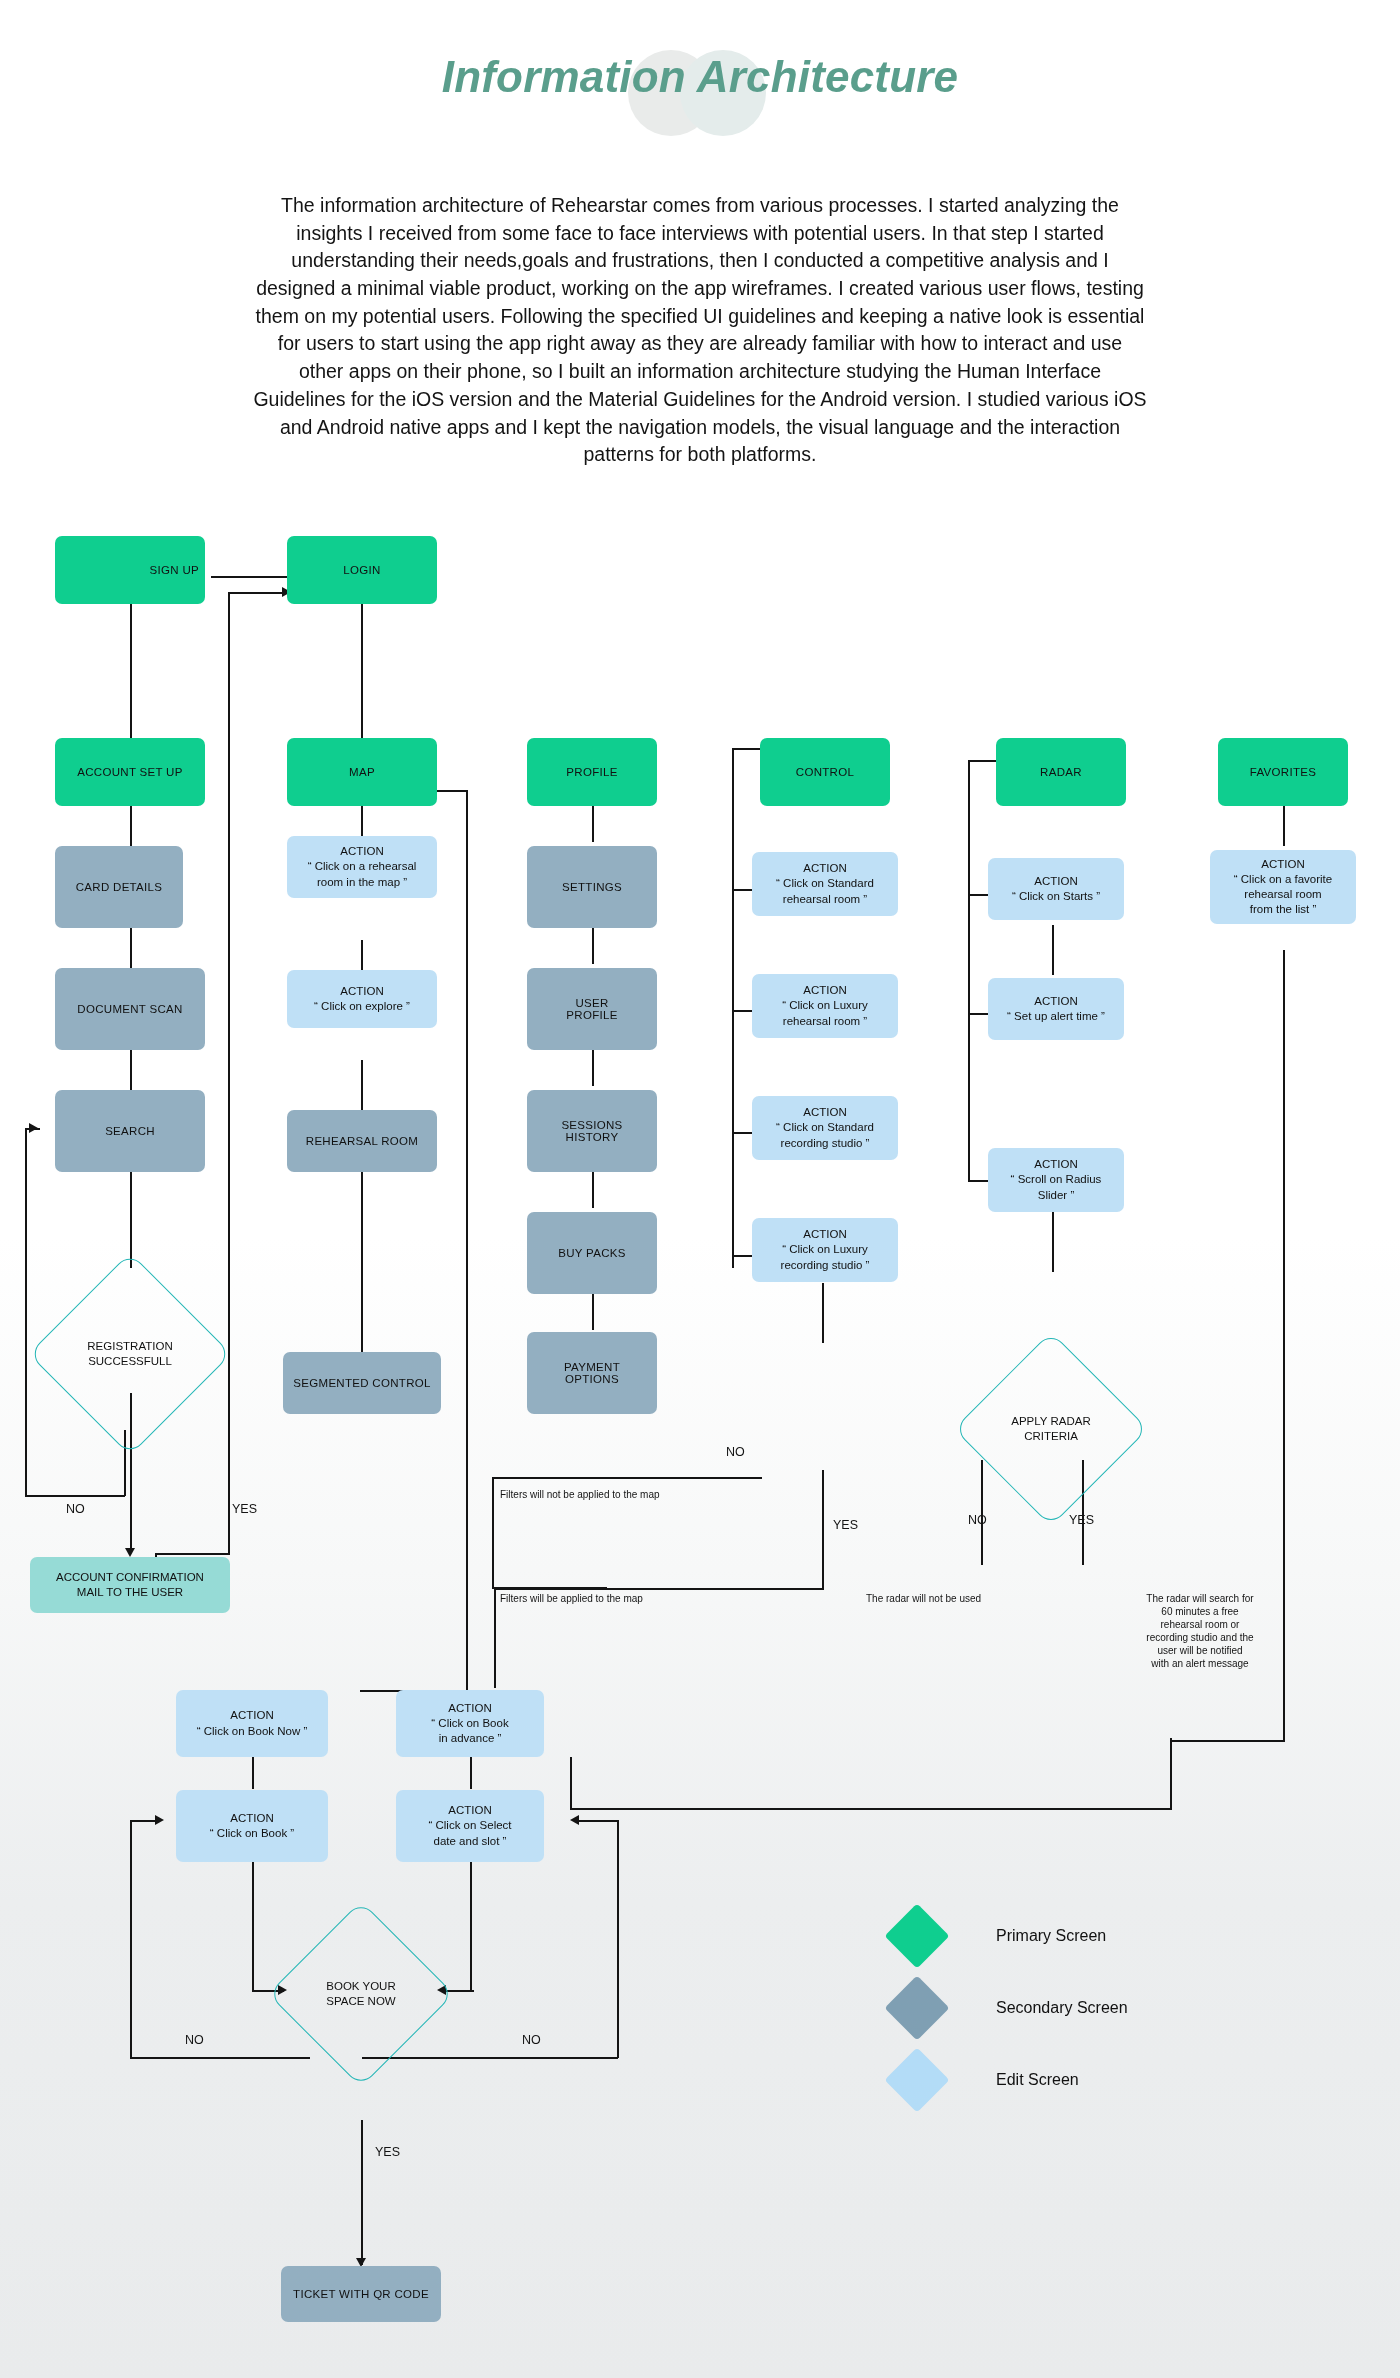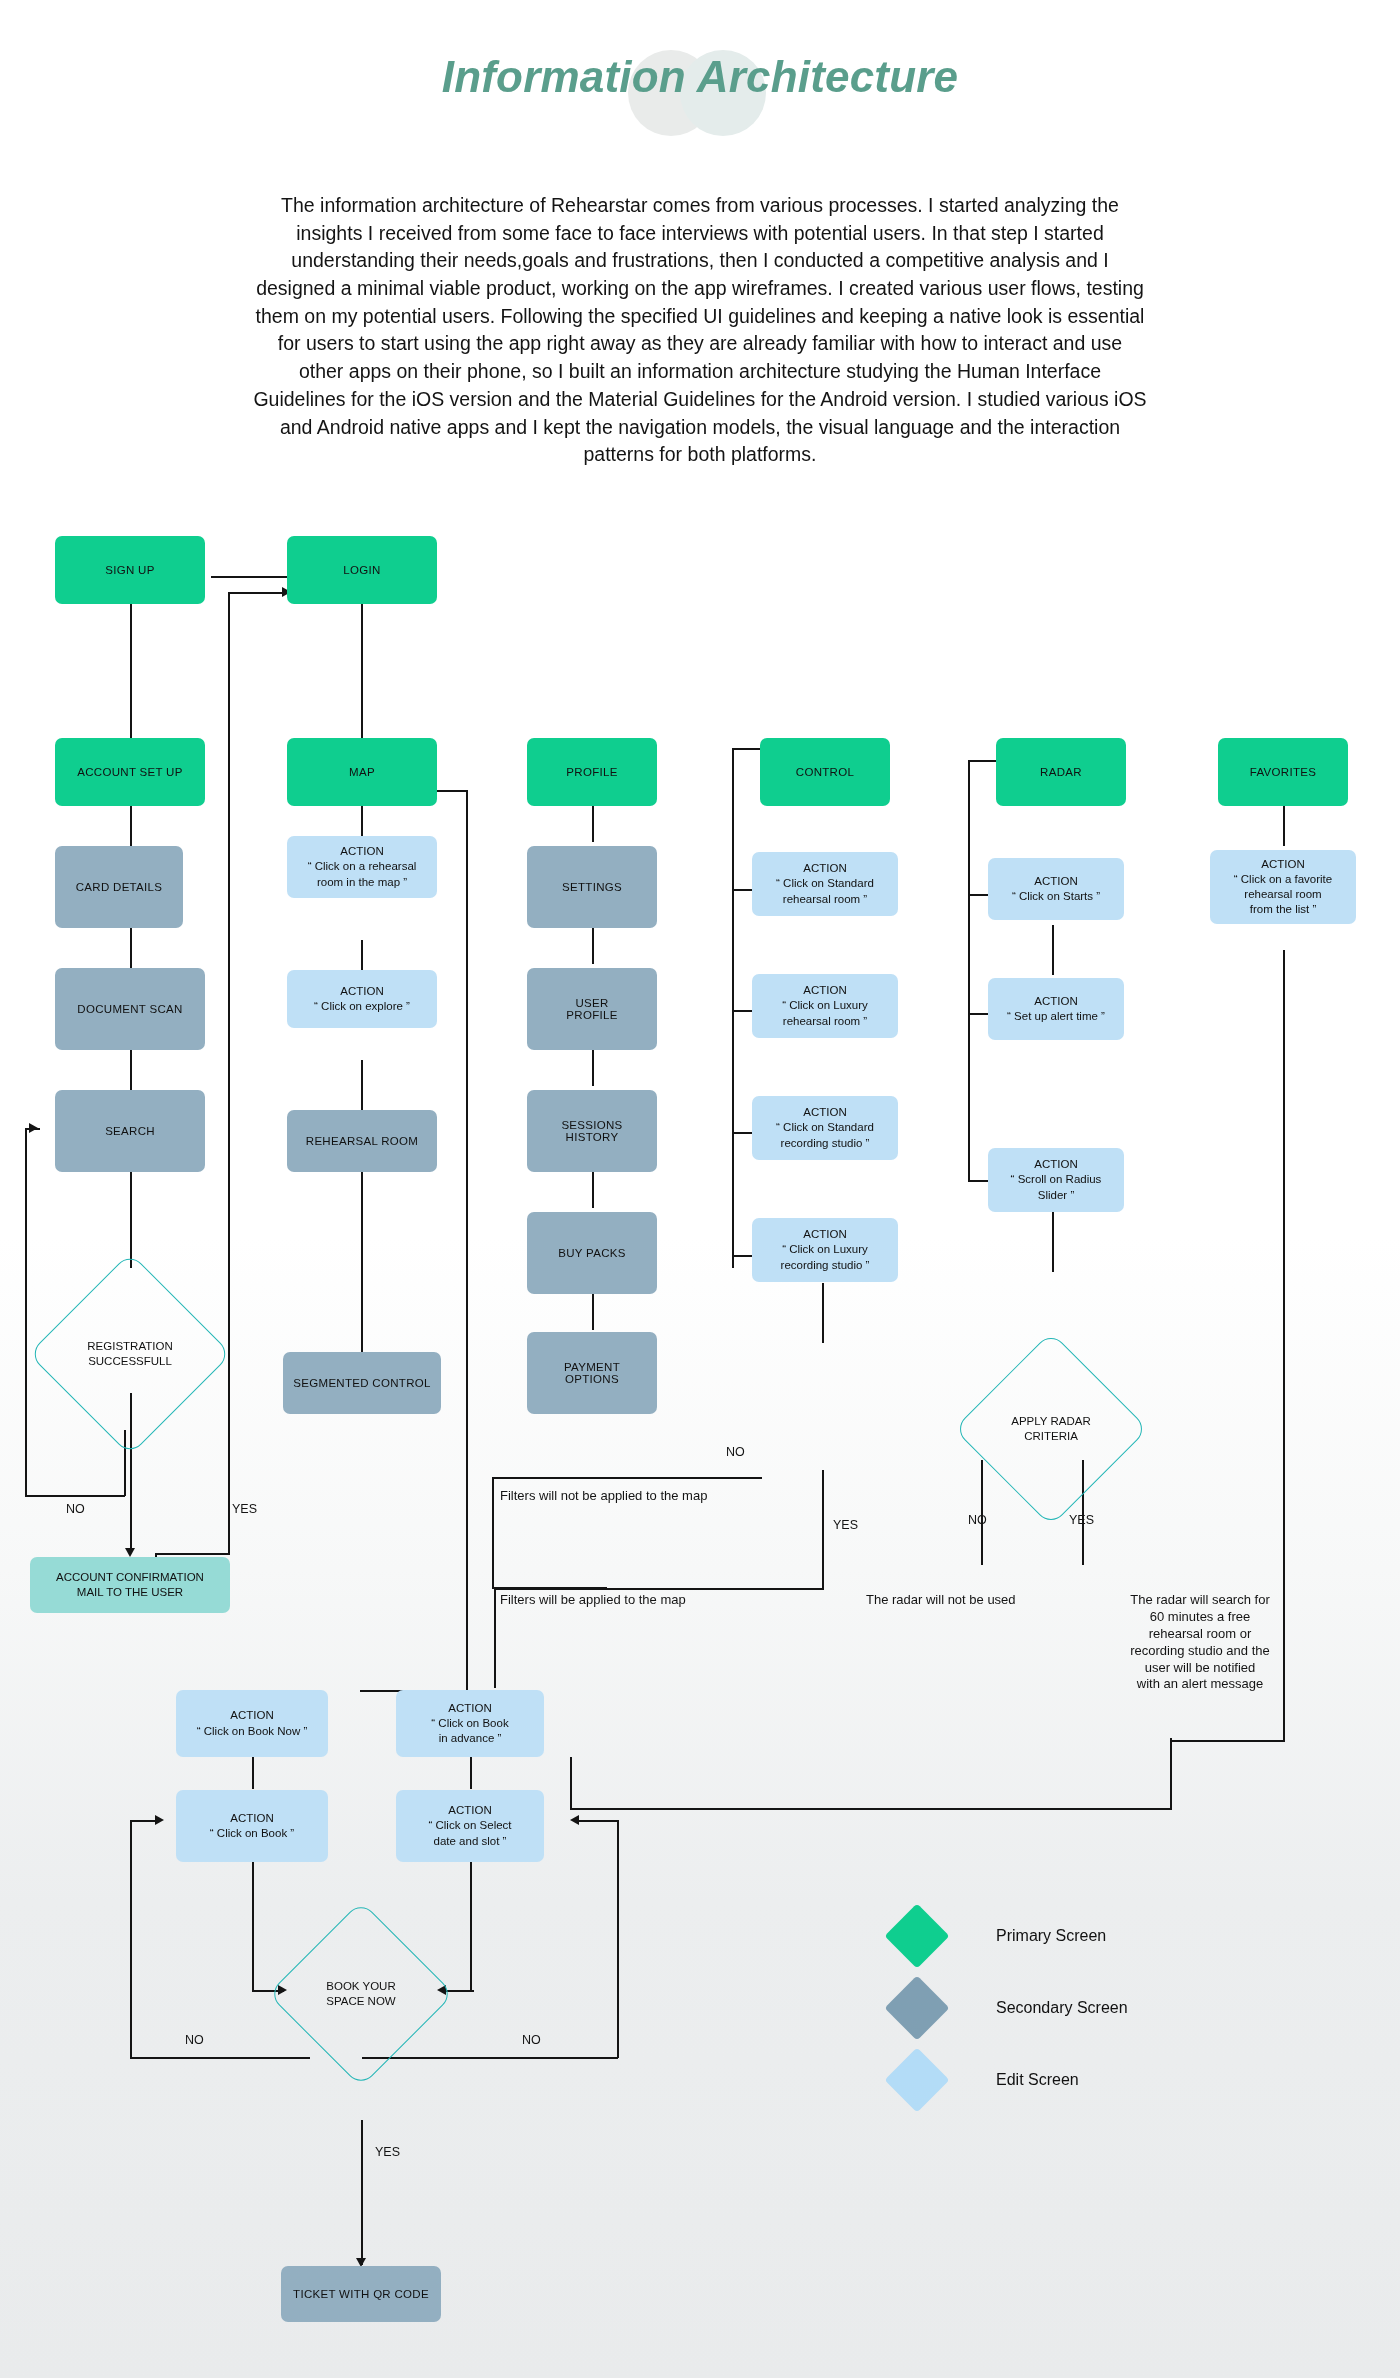--- a/index.html
+++ b/index.html
@@ -47,21 +47,21 @@
   .ln{position:absolute;background:#141414;z-index:1;}
   .lnv{width:1.8px;}
   .lnh{height:1.8px;}
 
   .arrow{position:absolute;width:0;height:0;z-index:2;}
   .ar-r{border-top:5.5px solid transparent;border-bottom:5.5px solid transparent;border-left:9px solid #141414;}
   .ar-l{border-top:5.5px solid transparent;border-bottom:5.5px solid transparent;border-right:9px solid #141414;}
   .ar-d{border-left:5.5px solid transparent;border-right:5.5px solid transparent;border-top:9px solid #141414;}
 
   .edge-label{position:absolute;font-size:12.5px;color:#141414;z-index:3;white-space:nowrap;}
-  .note{position:absolute;font-size:13px;line-height:1.3;color:#141414;z-index:3;text-align:center;white-space:pre-line;}
+  .note{position:absolute;font-size:10px;line-height:1.3;color:#141414;z-index:3;text-align:center;white-space:pre-line;}
 
   
   .legend{position:absolute;left:880px;top:1900px;z-index:4;}
   .lg-row{display:flex;align-items:center;height:72px;}
   .lg-dia{width:46px;height:46px;transform:rotate(45deg);border-radius:4px;margin-left:14px;}
   .lg-txt{margin-left:56px;font-size:16px;color:#111;}
 </style>
 </head>
 <body>
 
@@ -179,21 +179,21 @@
   <div class="arrow ar-r" style="left:155px;top:1815px;"></div>
 
   <div class="ln lnh" style="left:362px;top:2057px;width:256px;"></div>
   <div class="ln lnv" style="left:617px;top:1820px;height:238px;"></div>
   <div class="ln lnh" style="left:578px;top:1820px;width:40px;"></div>
   <div class="arrow ar-l" style="left:570px;top:1815px;"></div>
 
   <div class="ln lnv" style="left:361px;top:2120px;height:145px;"></div>
   <div class="arrow ar-d" style="left:356px;top:2258px;"></div>
 
-  <div class="node primary" style="left:55px;top:536px;width:150px;height:68px;">
+  <div class="node primary" style="left:55px;top:536px;width:150px;height:68px;text-align:right;">
       <span class="t">SIGN UP</span>
     </div>
   <div class="node primary" style="left:287px;top:536px;width:150px;height:68px;">
       <span class="t">LOGIN</span>
     </div>
 
   <div class="node primary" style="left:55px;top:738px;width:150px;height:68px;">
       <span class="t">ACCOUNT SET UP</span>
     </div>
   <div class="node secondary" style="left:55px;top:846px;width:128px;height:82px;">

